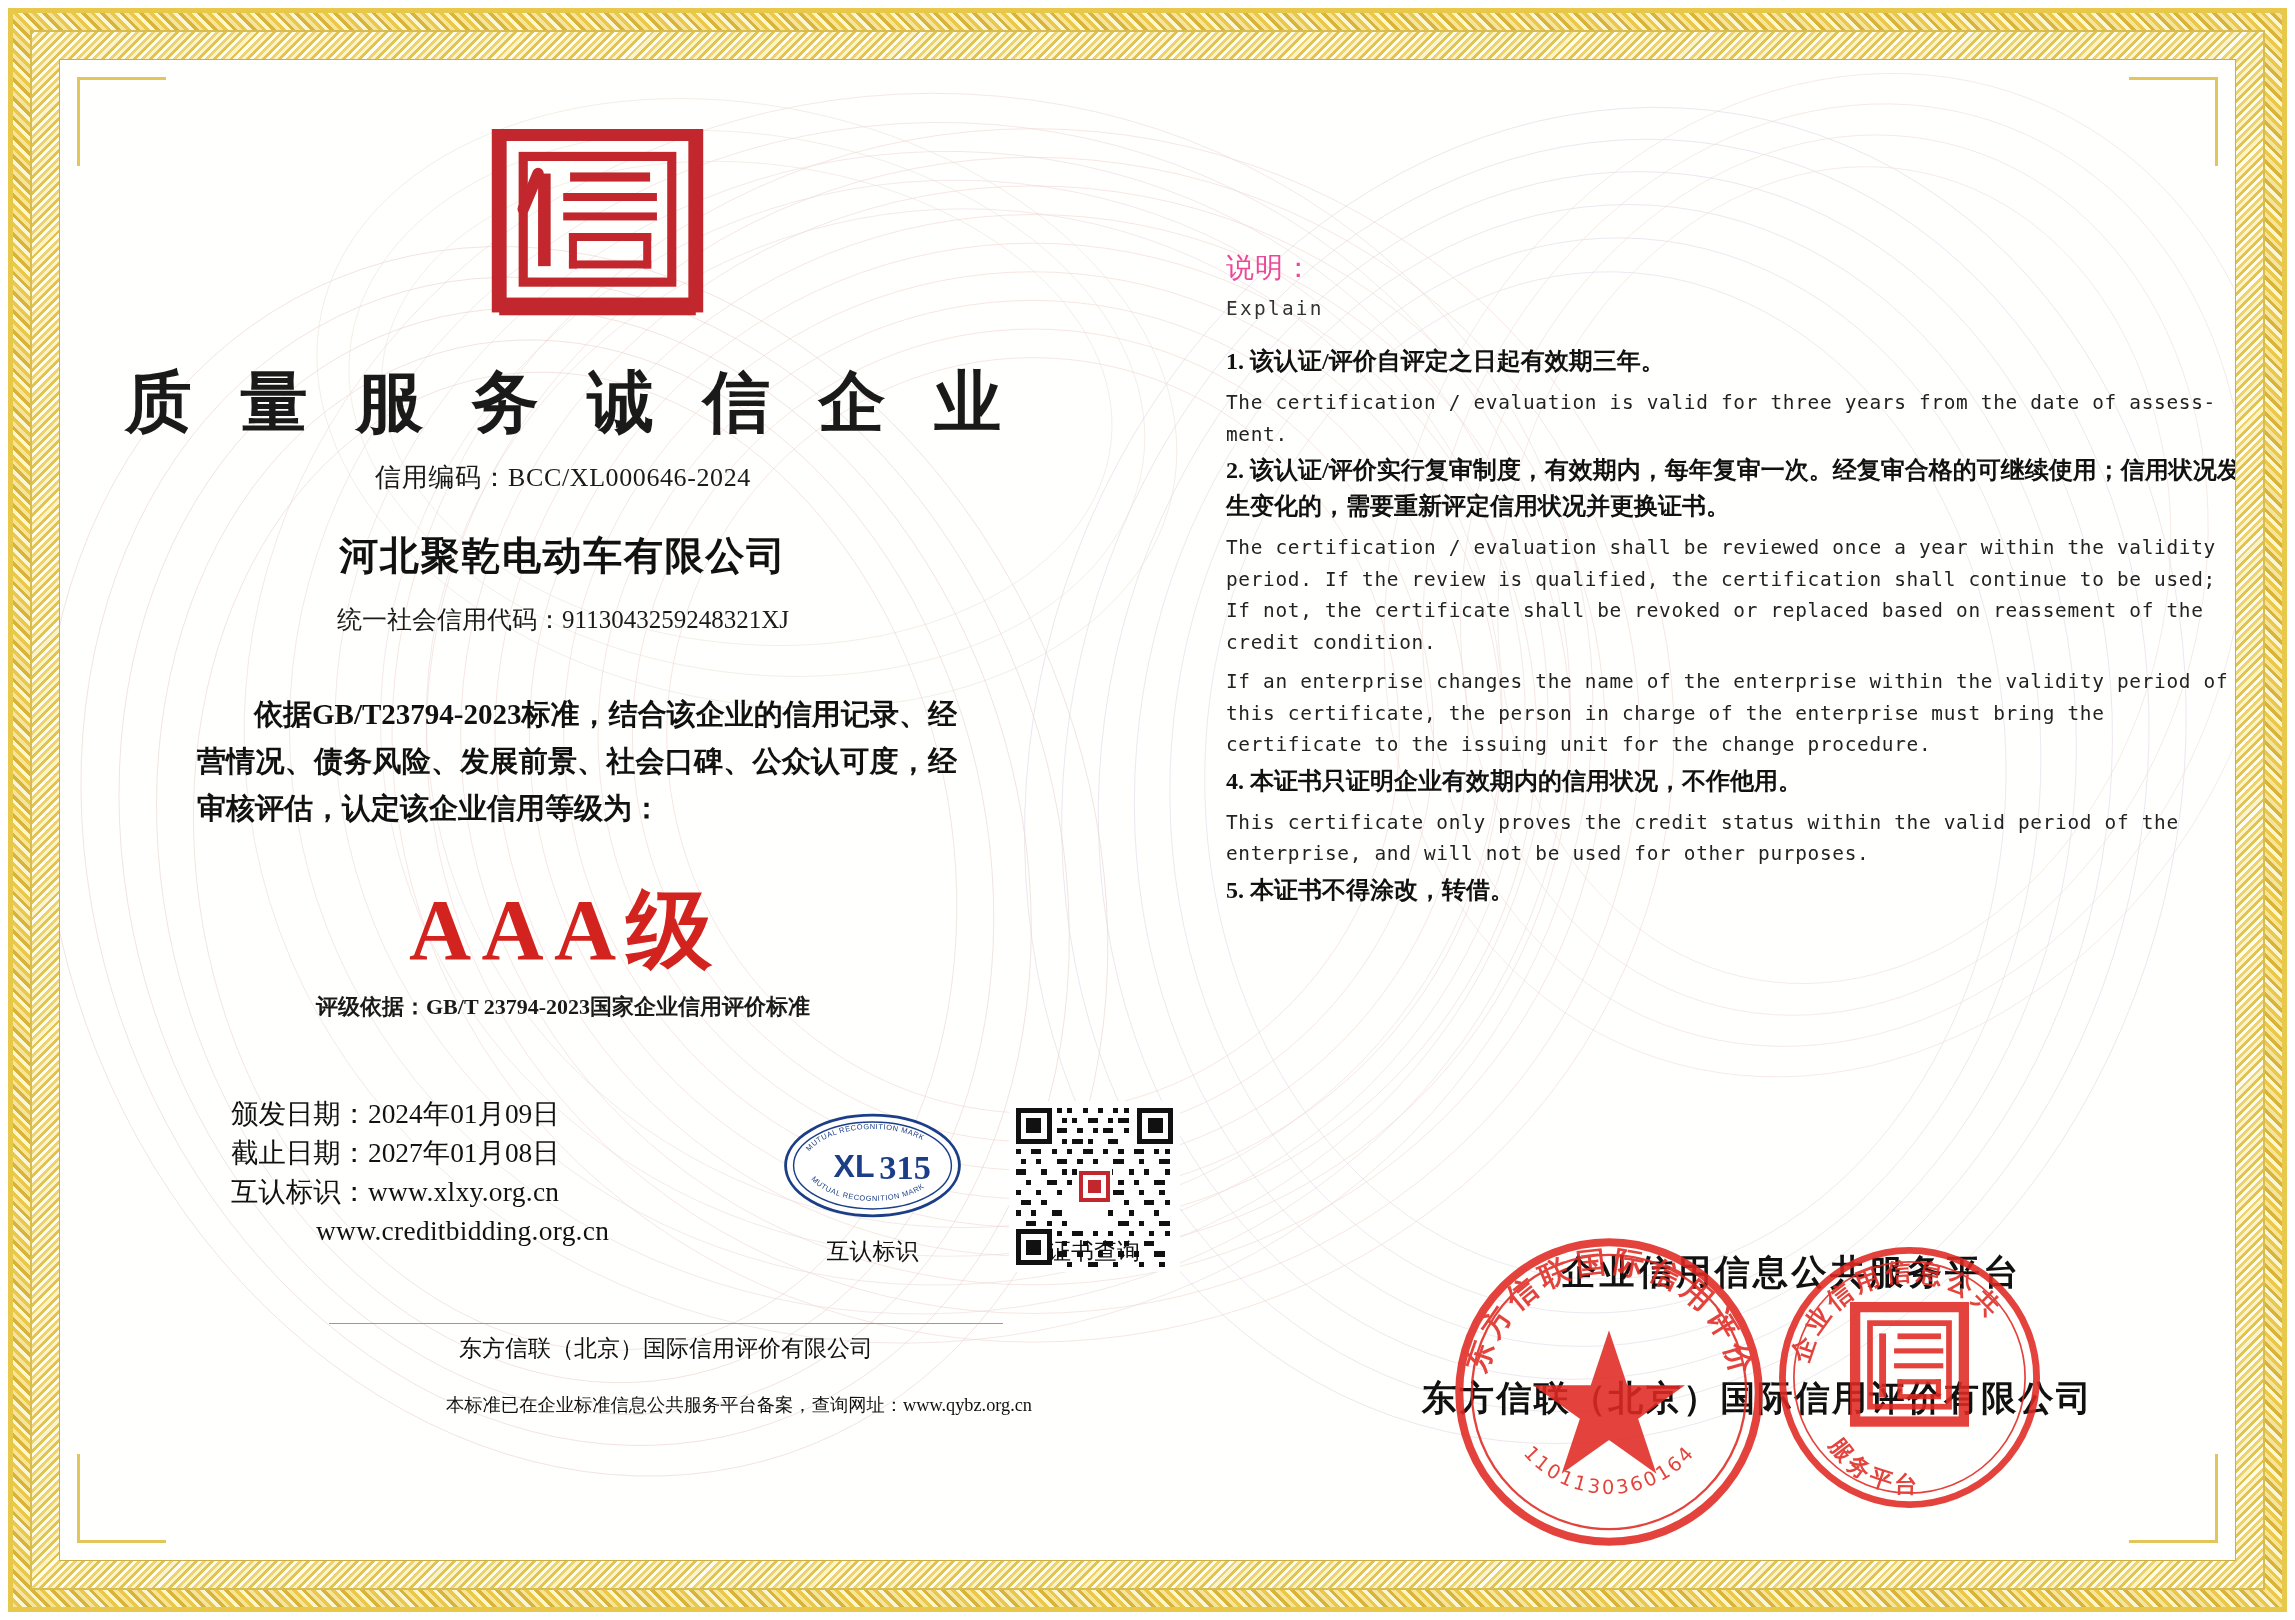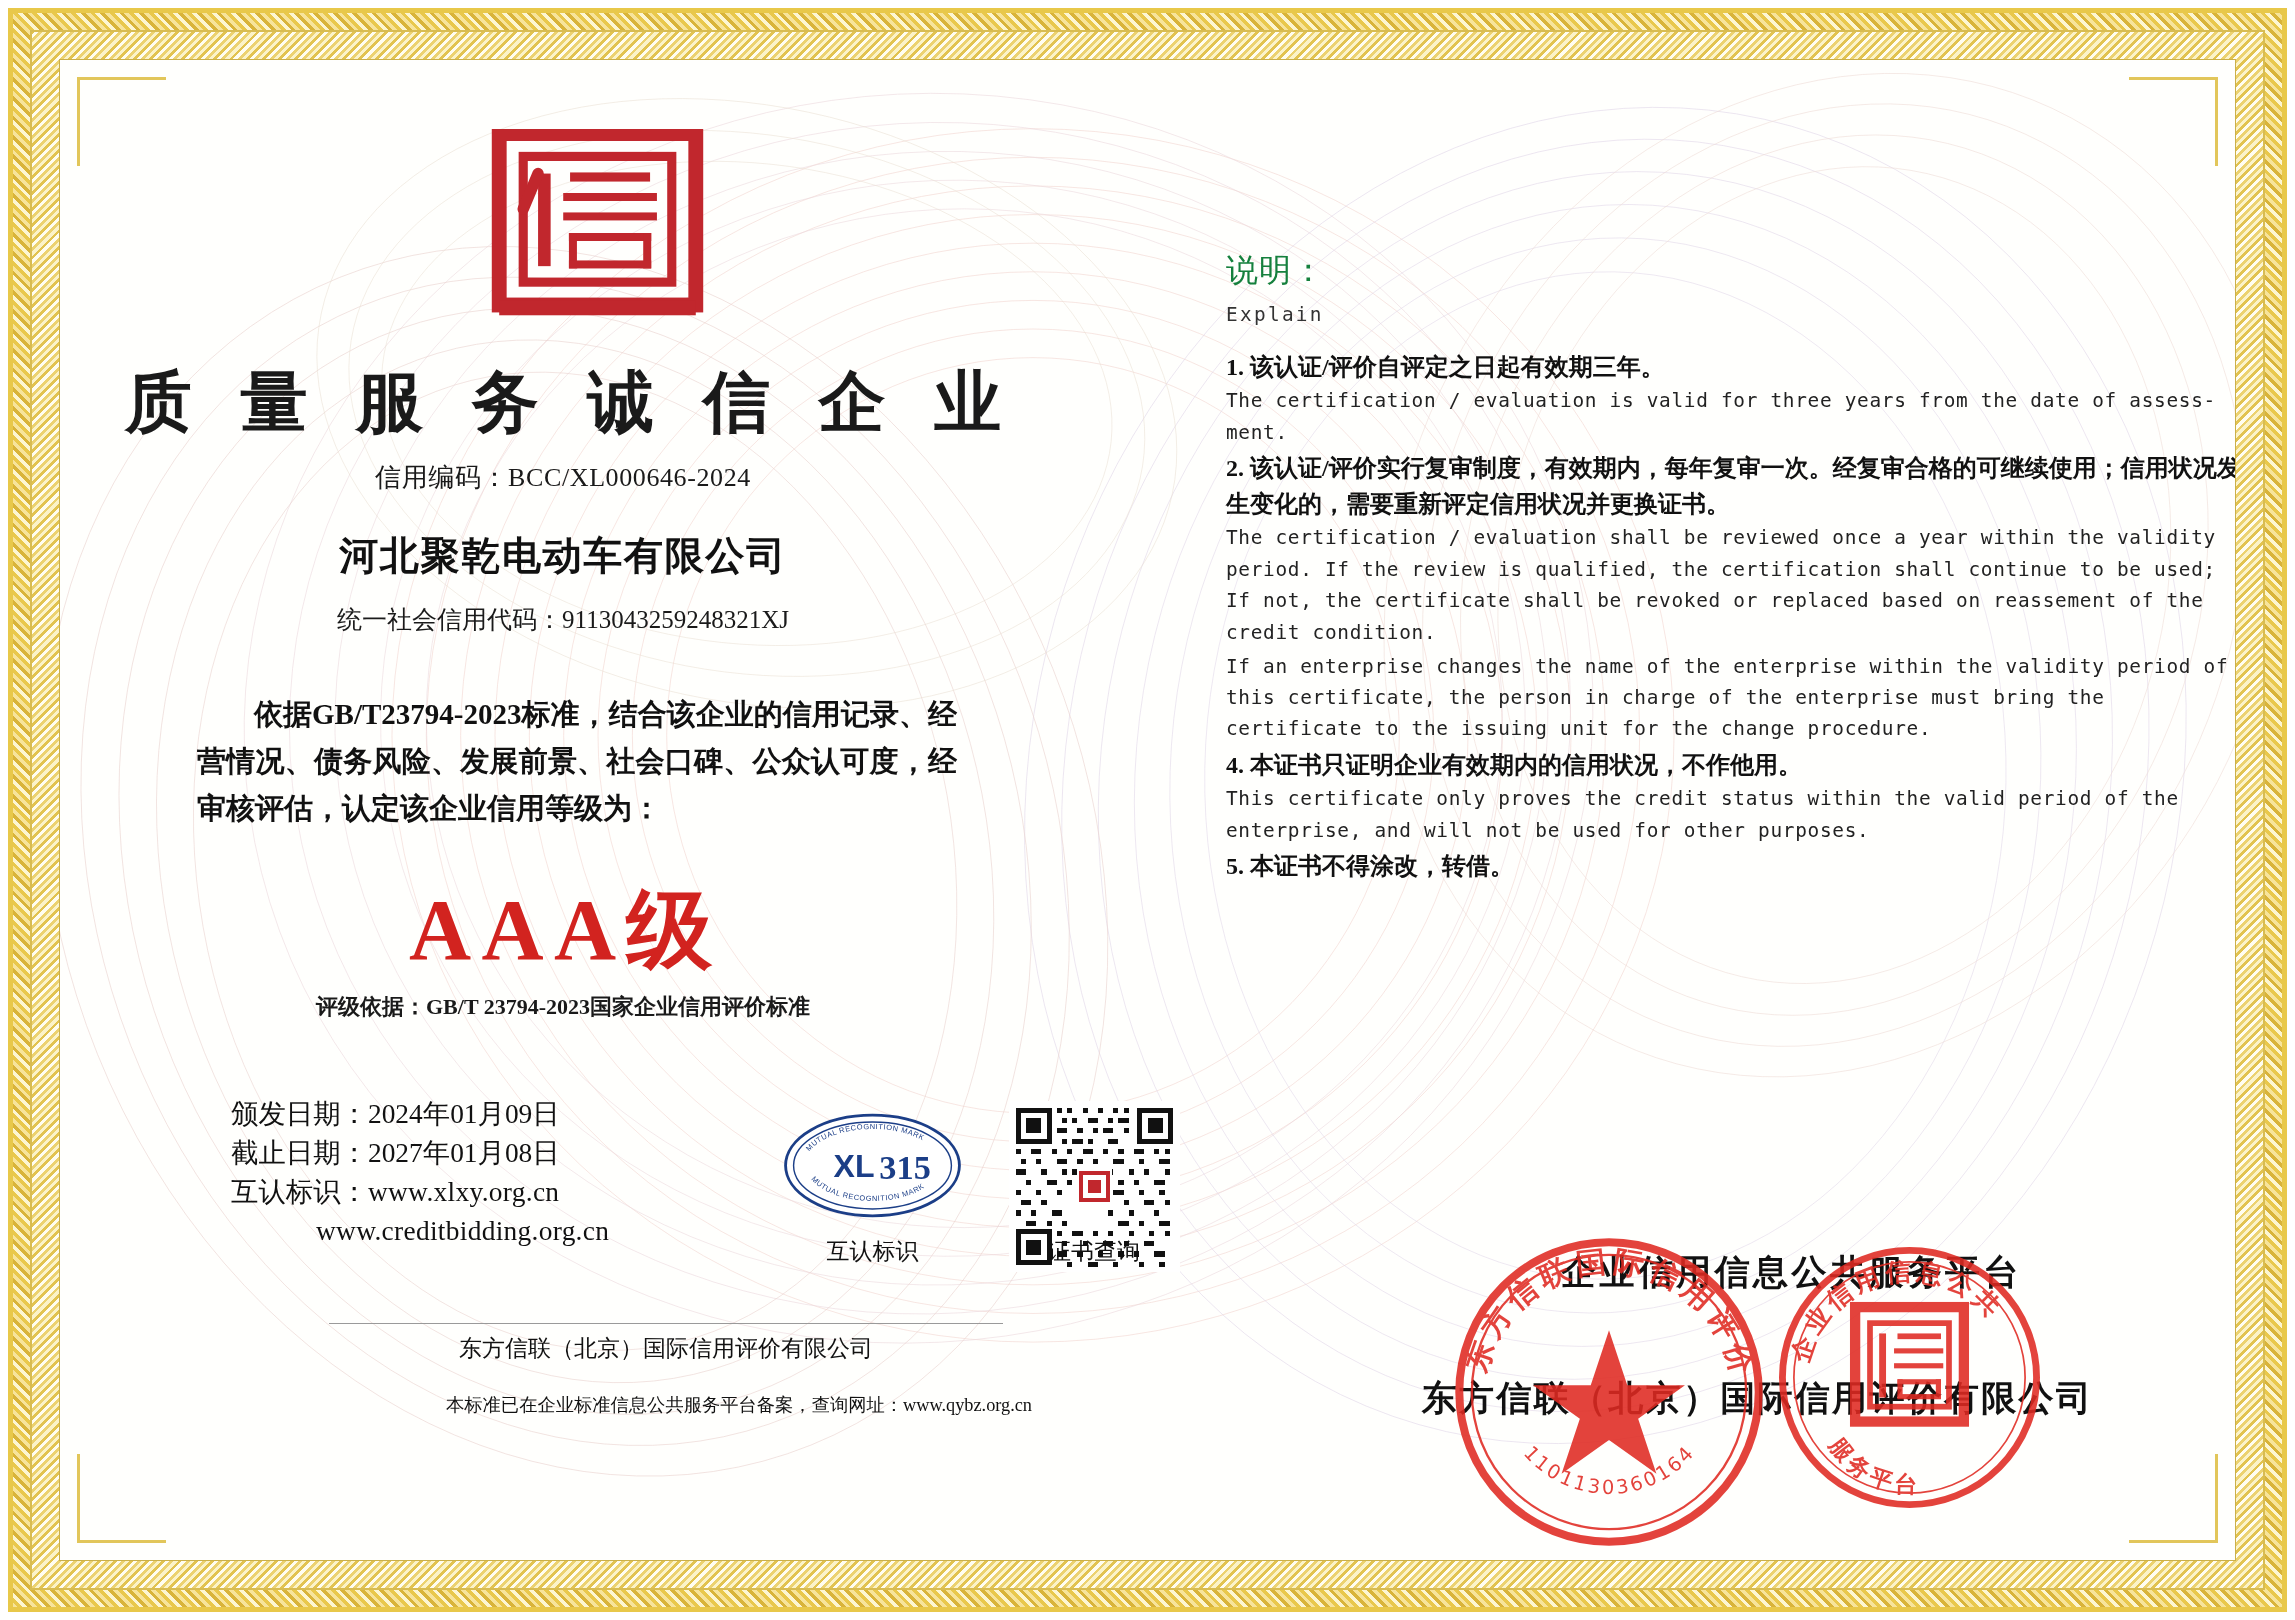--- a/index.html
+++ b/index.html
@@ -260,22 +260,22 @@
   }
 
   
   .right-col {
     position: absolute;
     left: 1166px;
     top: 189px;
     width: 1023px;
   }
   .explain-cn {
-    font-size: 32px;
-    color: #15803d;
+    font-size: 28px;
+    color: #ec4899;
     letter-spacing: 1.1px;
   }
   .explain-en {
     font-size: 19.4px;
     color: #333;
     letter-spacing: 2.3px;
     margin-top: 10.3px;
     font-family: "DejaVu Sans Mono", "Liberation Mono", monospace;
   }
   .explain-list {
@@ -288,20 +288,21 @@
     color: #111;
     line-height: 1.5;
     letter-spacing: 0px;
   }
   .ex-en {
     font-size: 19.4px;
     color: #222;
     line-height: 1.62;
     letter-spacing: 0.7px;
     font-family: "DejaVu Sans Mono", "Liberation Mono", monospace;
+    margin-top: 8px;
   }
 
   
   .platform-title {
     position: absolute;
     left: 1303px;
     top: 1189px;
     width: 857px;
     text-align: center;
     font-size: 35px;

